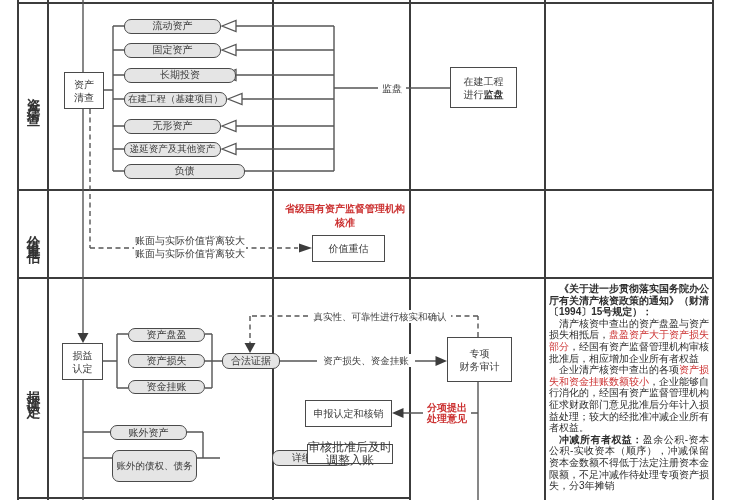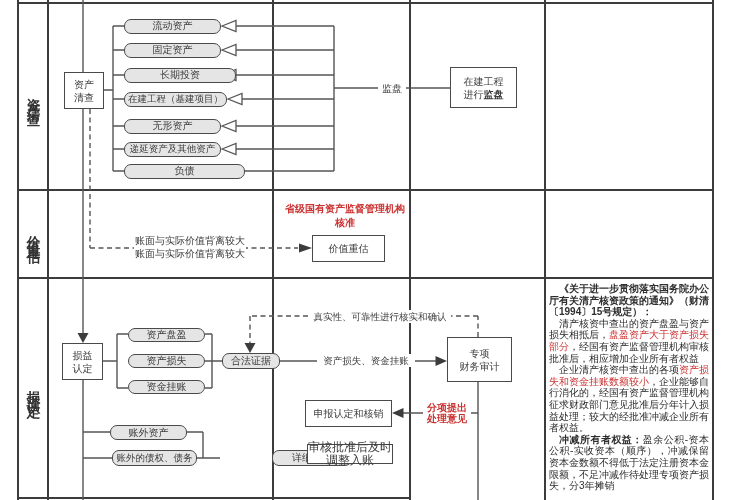--- a/index.html
+++ b/index.html
@@ -123,21 +123,21 @@
   <div class="box" style="left:447px;top:337px;width:65px;height:45px;">
     <div>专项</div>
     <div>财务审计</div>
   </div>
   <div class="lbl redlbl" style="left:423px;top:401px;width:48px;height:24px;line-height:11.5px;">
     <div>分项提出</div>
     <div>处理意见</div>
   </div>
   <div class="box" style="left:305px;top:400px;width:87px;height:27px;">申报认定和核销</div>
   <div class="rbox" style="left:110px;top:425px;width:77px;height:15px;">账外资产</div>
-  <div class="rbox sm" style="left:112px;top:450px;width:85px;height:16px;">账外的债权、债务</div>
+  <div class="rbox sm" style="left:112px;top:450px;width:85px;height:32px;">账外的债权、债务</div>
   <div class="rbox" style="left:224px;top:450px;width:80px;height:16px;margin-left:48px;">详细说明</div>
   <div class="box" style="left:307px;top:444px;width:86px;height:20px;font-size:12px;">
     <div>审核批准后及时</div>
     <div>调整入账</div>
   </div>
 
   <div id="regulation">
     <p class="bold">《关于进一步贯彻落实国务院办公厅有关清产核资政策的通知》（财清〔1994〕15号规定）：</p>
     <p><span>清产核资中查出的资产盘盈与资产损失相抵后，</span><span class="red">盘盈资产大于资产损失部分</span><span>，经国有资产监督管理机构审核批准后，相应增加企业所有者权益</span></p>
     <p><span>企业清产核资中查出的各项</span><span class="red">资产损失和资金挂账数额较小</span><span>，企业能够自行消化的，经国有资产监督管理机构征求财政部门意见批准后分年计入损益处理；较大的经批准冲减企业所有者权益。</span></p>

